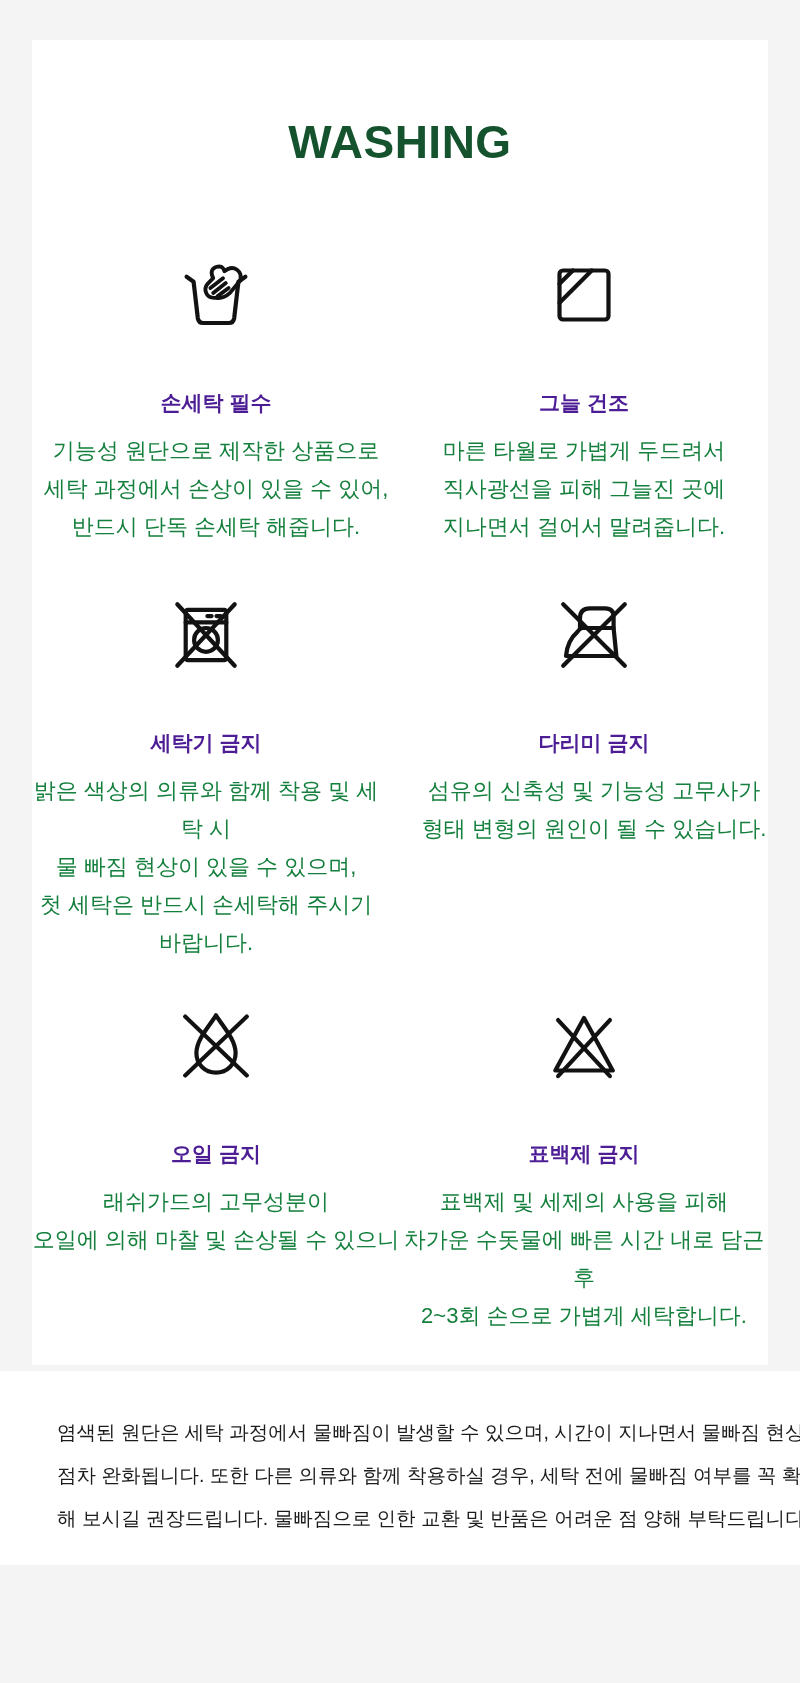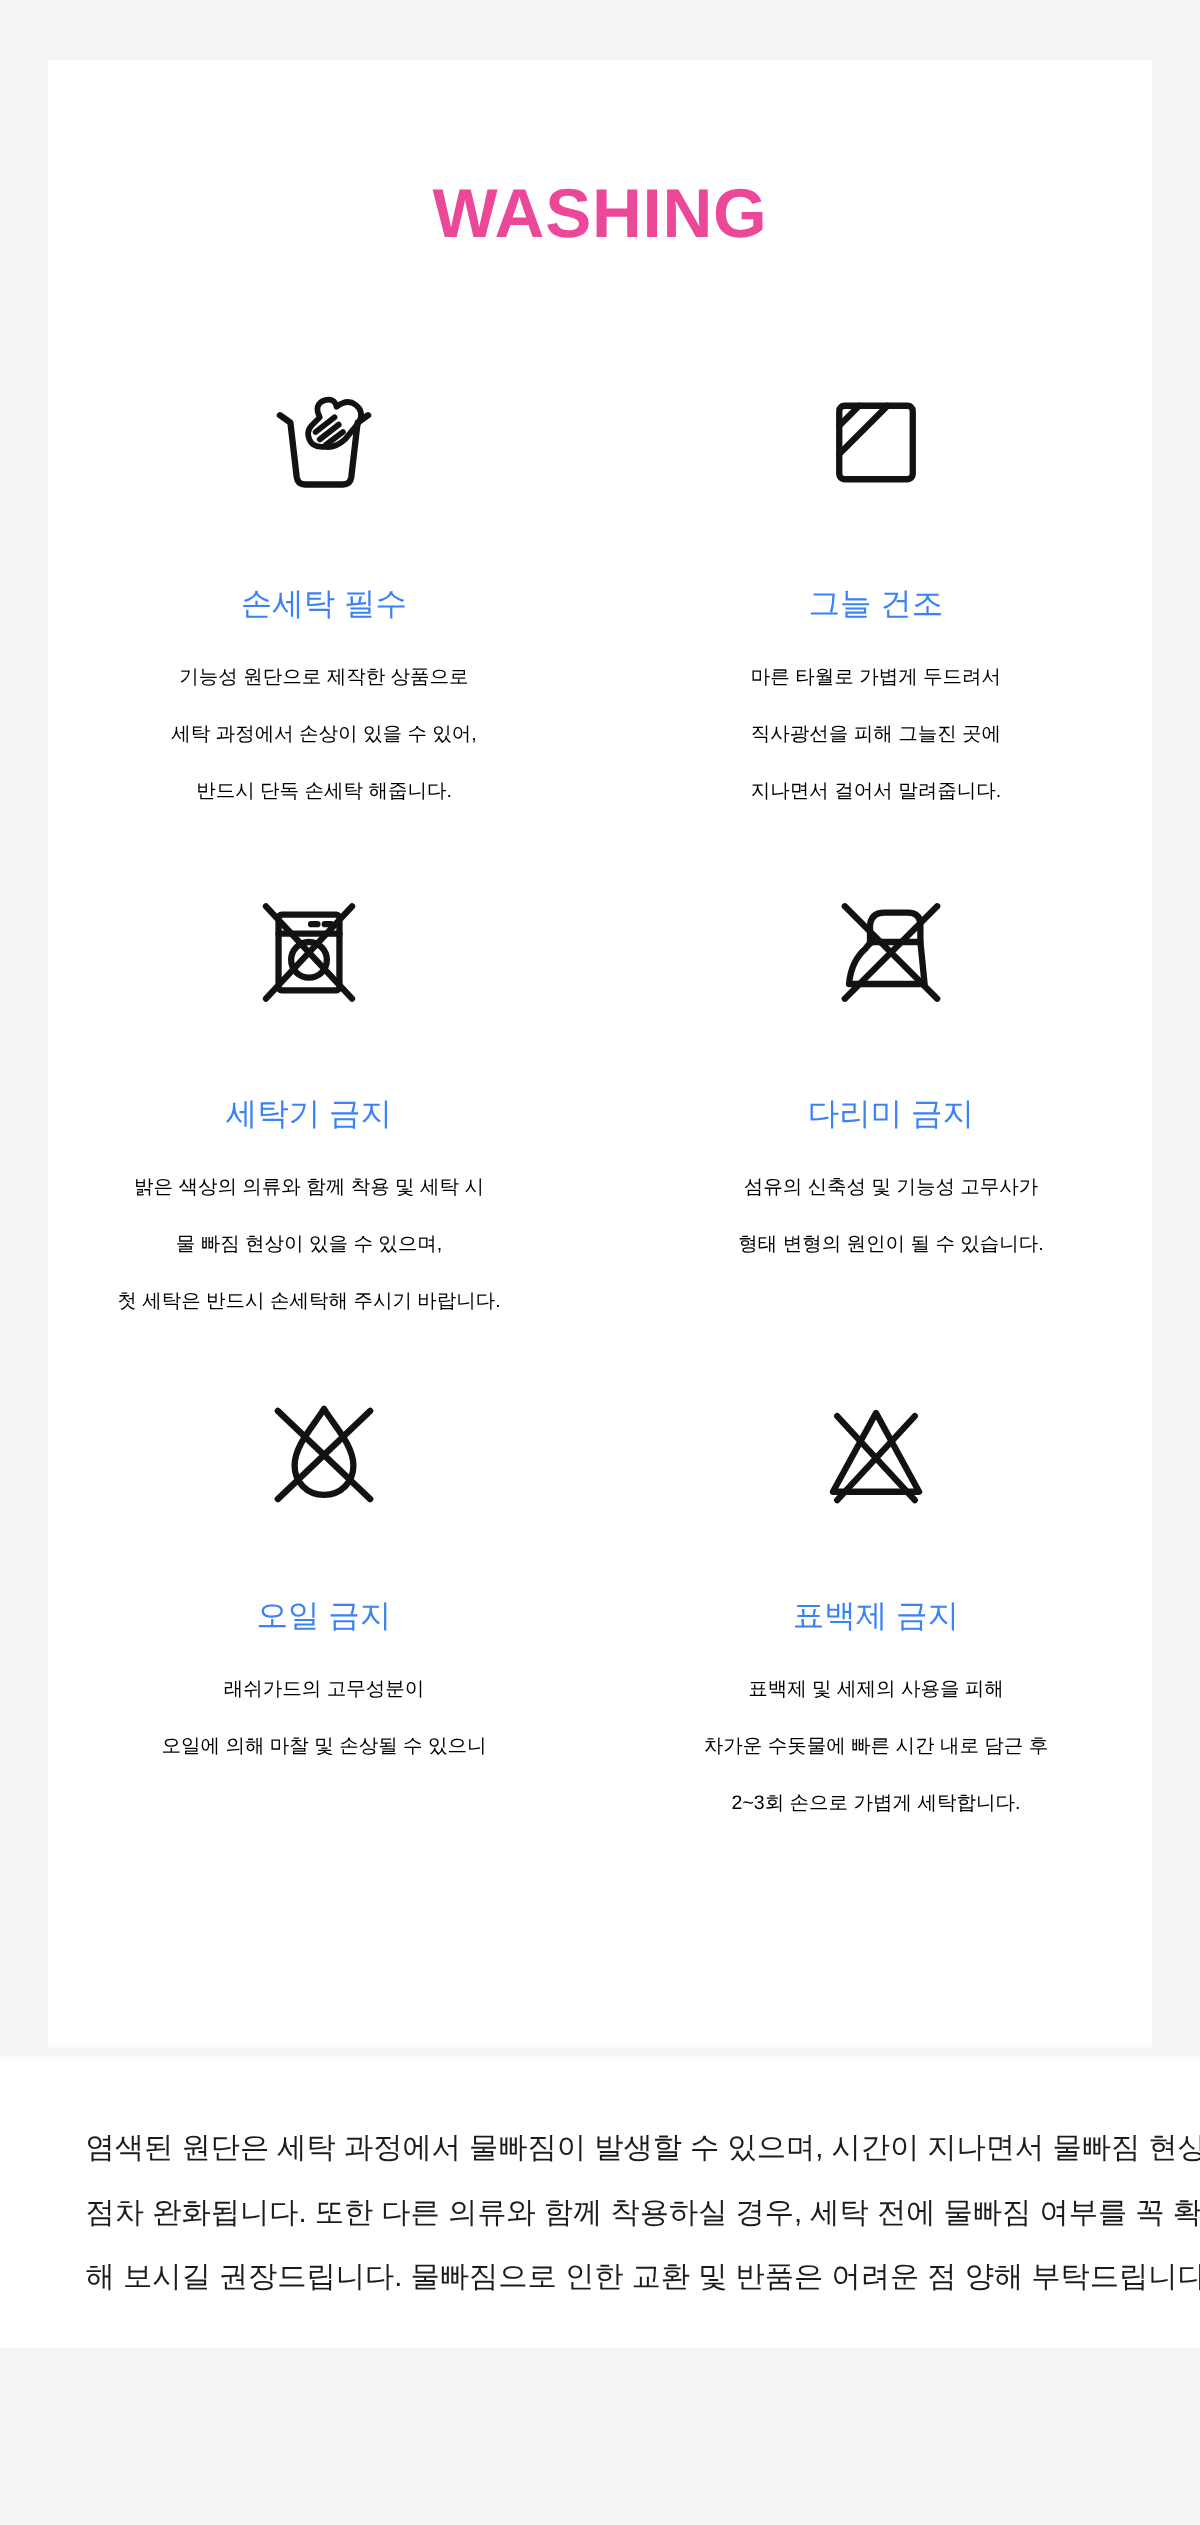--- a/index.html
+++ b/index.html
@@ -16,21 +16,21 @@
     width:736px; height:1325px;
     background:#ffffff;
   }
   .washing-title {
     margin-top:76px;
     text-align:center;
     font-size:46px;
     font-weight:700;
     letter-spacing:0.5px;
     line-height:52px;
-    color:#ec4899;
+    color:#14532d;
   }
   .care-row {
     display:grid;
     grid-template-columns:1fr 1fr;
   }
   .care-row.r1 { margin-top:92px; }
   .care-row.r2 { margin-top:54px;gap:40px; }
   .care-row.r3 { margin-top:49px; }
   .care-item {
     display:flex;
@@ -38,31 +38,31 @@
     align-items:center;
     text-align:center;
   }
   .icon-box {
     width:70px; height:70px;
     margin-bottom:58px;
   }
   .icon-box svg { width:70px; height:70px; display:block; }
   .care-title {
     font-size:21px;
-    font-weight:400;
+    font-weight:700;
     line-height:30px;
-    color:#3b82f6;
+    color:#4c1d95;
   }
   .care-lines {
     margin-top:14px;
   }
   .care-line {
-    font-size:13px;
+    font-size:22px;
     line-height:38px;
-    color:#000000;
+    color:#15803d;
   }
   .notice-section {
     position:absolute; left:0; top:1371px;
     width:800px; height:194px;
     background:#ffffff;
   }
   .notice-text {
     padding:40px 50px 0 57px;
   }
   .notice-line {

